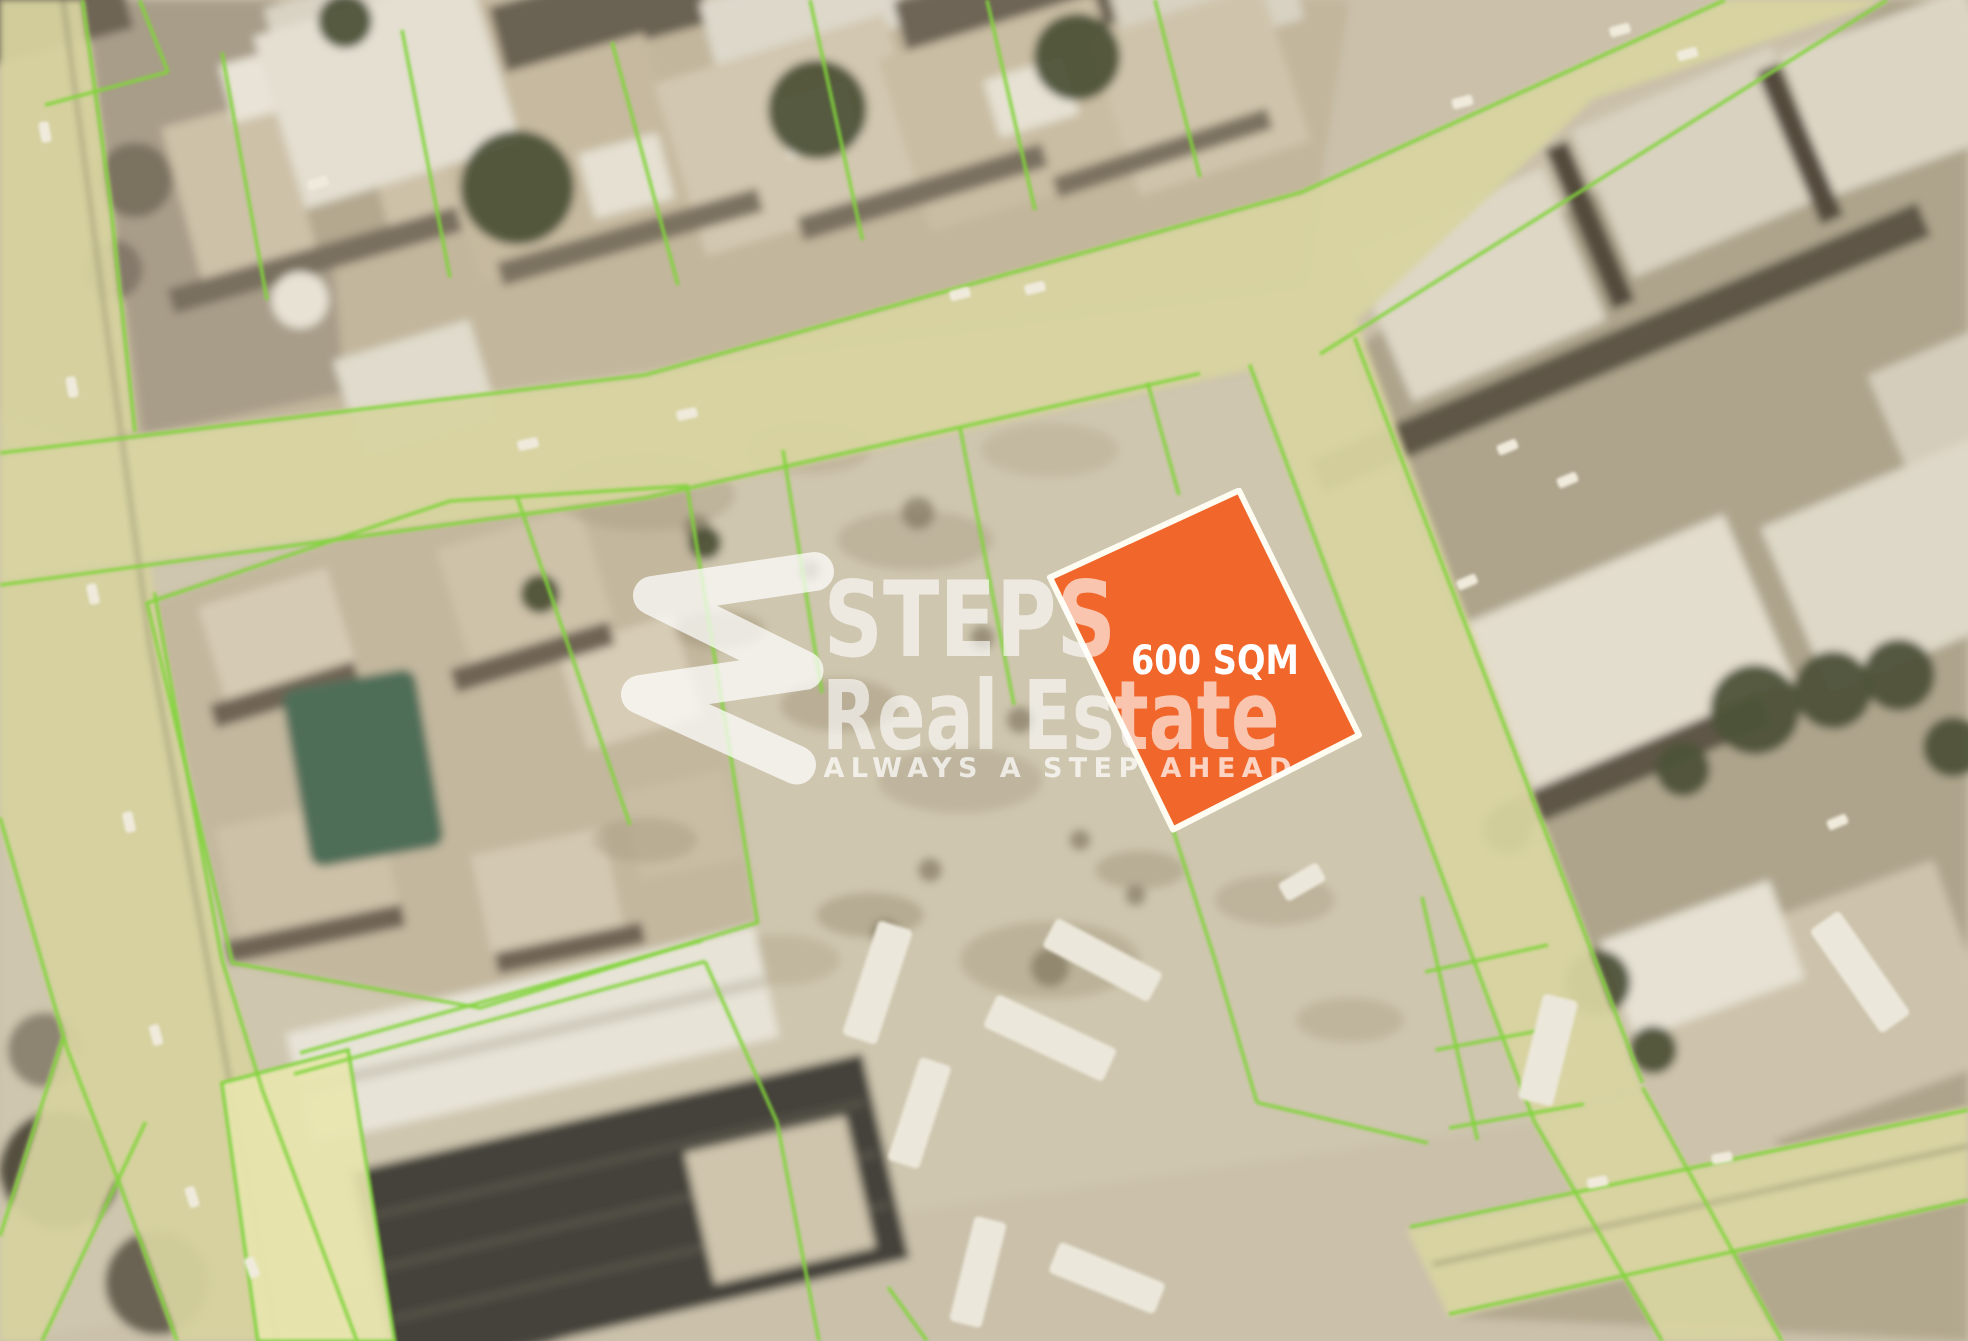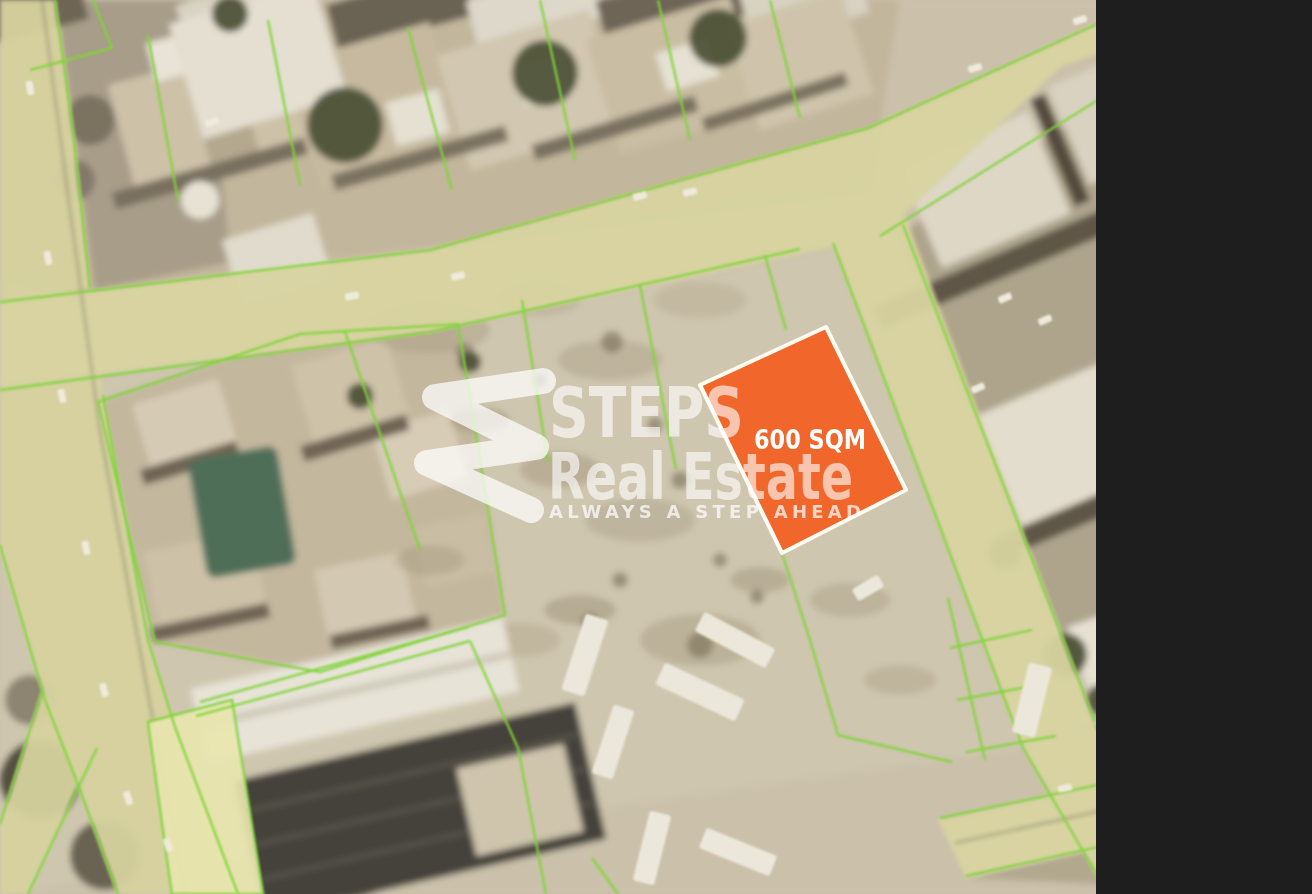--- a/index.html
+++ b/index.html
@@ -1,17 +1,17 @@
 <!DOCTYPE html>
 <html><head>
 <meta charset="utf-8">
 <style>
   html,body{margin:0;padding:0;background:#1e1e1e;}
   .stage{
-    position:relative;width:1096px;height:894px;overflow:hidden;
+    position:relative;width:1312px;height:894px;overflow:hidden;
     font-family:"DejaVu Sans","Liberation Sans",sans-serif;
     background:#cbc1ab;
   }
   svg{display:block}
   .wm-big{font-weight:bold;fill:#ffffff;fill-opacity:.62;}
   .wm-tag{font-weight:bold;fill:#ffffff;fill-opacity:.72;}
   .plot-label{font-weight:bold;fill:#ffffff;}
 </style>
 </head>
 <body>

